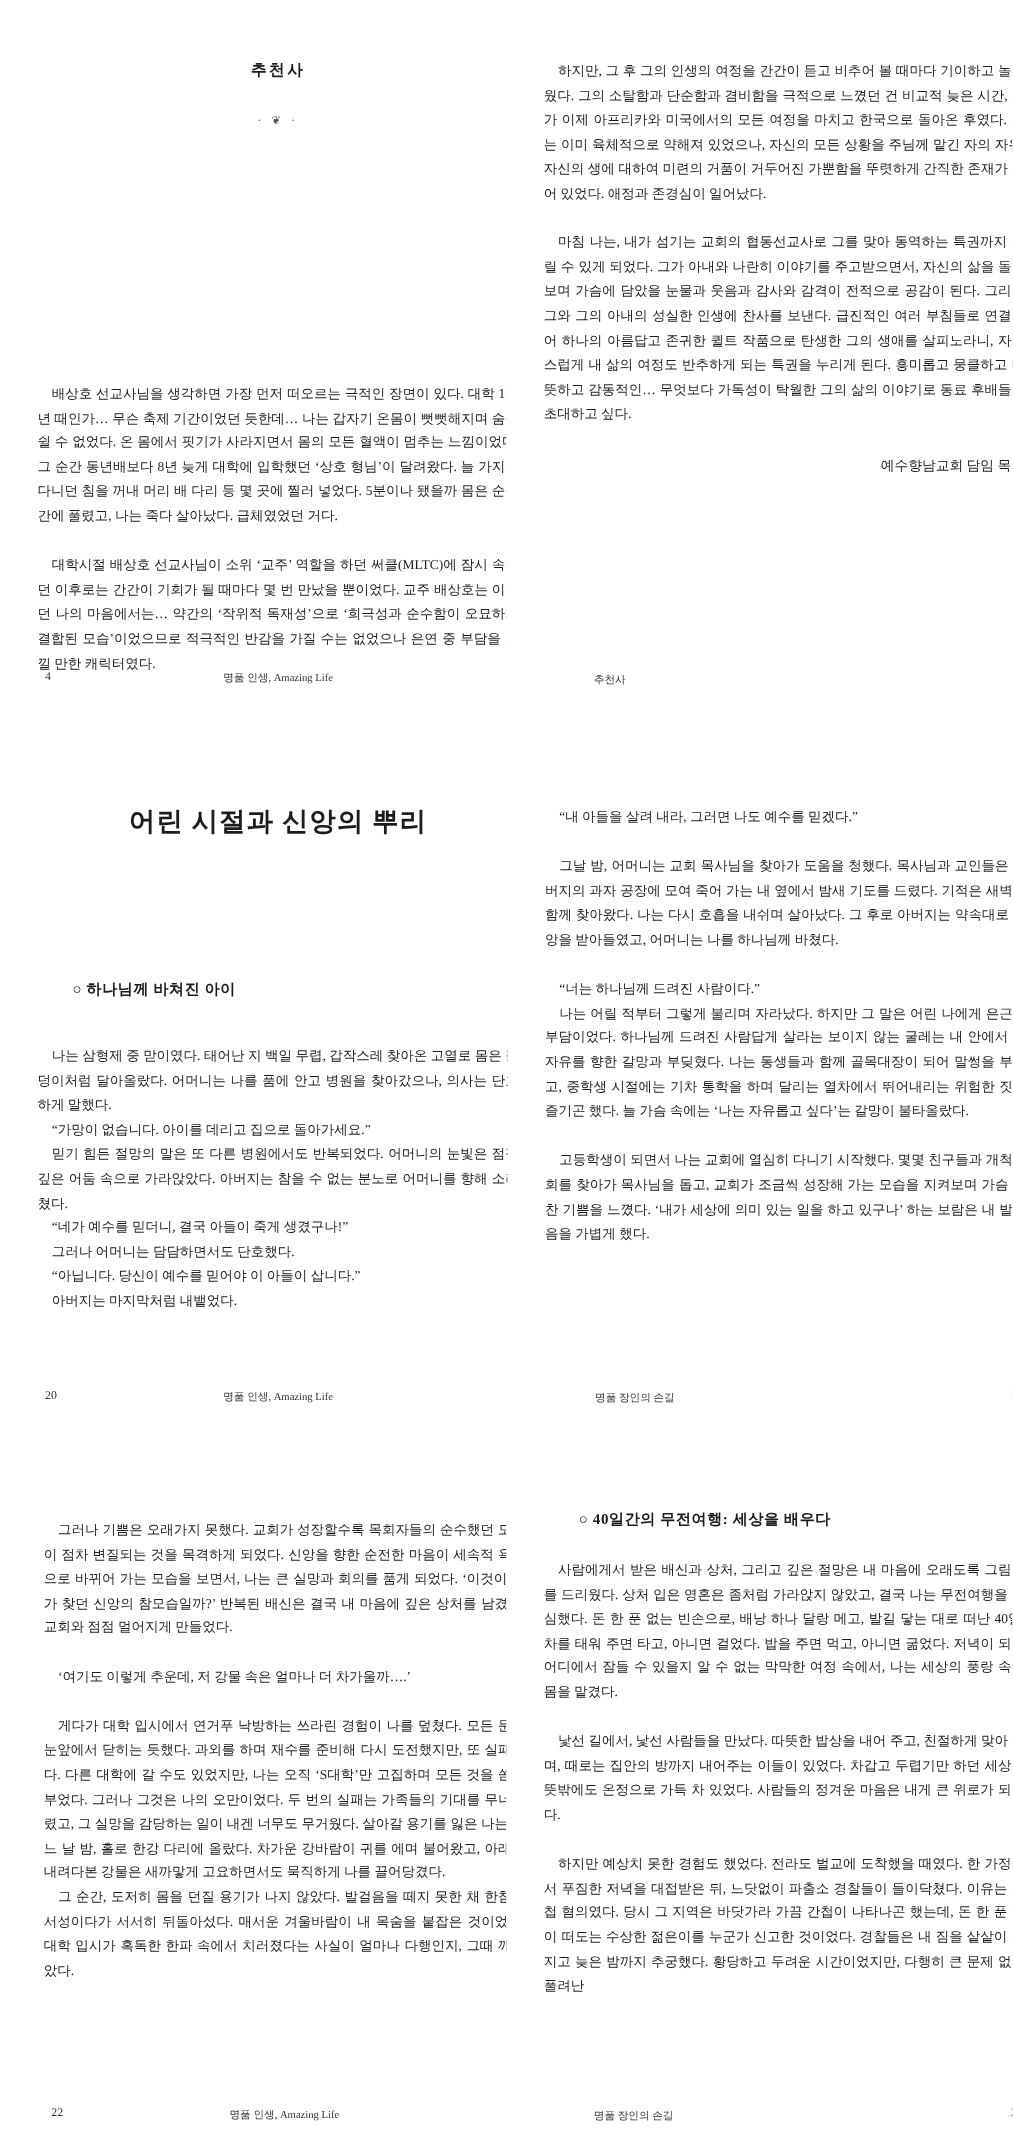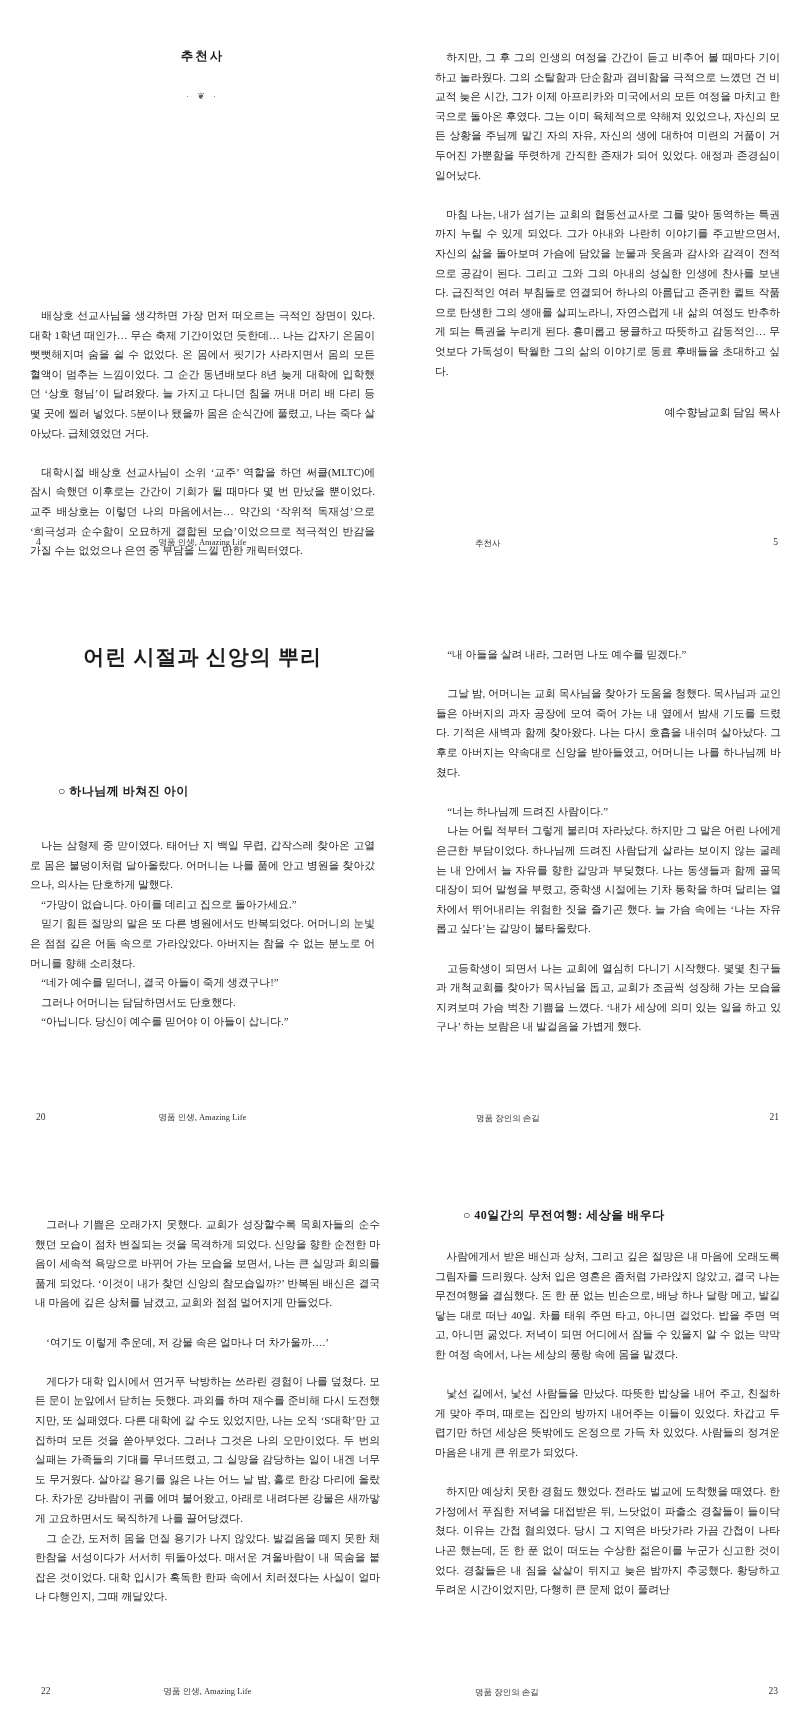--- a/index.html
+++ b/index.html
@@ -8,20 +8,21 @@
     width:810px;height:1724px;
     background:#ffffff;
     font-family:"Liberation Serif","DejaVu Serif",serif;
     color:#1c1c1c;
     overflow:hidden;
   }
   .page{
     position:absolute;
     width:405px;height:575px;
     background:#ffffff;
+    padding-left:40px;
   }
   .p4{left:0;top:0;}
   .p5{left:405px;top:0;}
   .p20{left:0;top:575px;}
   .p21{left:406px;top:575px;}
   .p22{left:5px;top:1149px;}
   .p23{left:405px;top:1149px;}
 
   .content{
     position:absolute;left:30px;right:30px;top:0;
@@ -122,20 +123,21 @@
     <div class="content">
       <h1 class="chapter-title">어린 시절과 신앙의 뿌리</h1>
       <h3 class="section-heading">○ 하나님께 바쳐진 아이</h3>
       <div class="body-block">
         <p>나는 삼형제 중 맏이였다. 태어난 지 백일 무렵, 갑작스레 찾아온 고열로 몸은 불덩이처럼 달아올랐다. 어머니는 나를 품에 안고 병원을 찾아갔으나, 의사는 단호하게 말했다.</p>
         <p>“가망이 없습니다. 아이를 데리고 집으로 돌아가세요.”</p>
         <p>믿기 힘든 절망의 말은 또 다른 병원에서도 반복되었다. 어머니의 눈빛은 점점 깊은 어둠 속으로 가라앉았다. 아버지는 참을 수 없는 분노로 어머니를 향해 소리쳤다.</p>
         <p>“네가 예수를 믿더니, 결국 아들이 죽게 생겼구나!”</p>
         <p>그러나 어머니는 담담하면서도 단호했다.</p>
         <p>“아닙니다. 당신이 예수를 믿어야 이 아들이 삽니다.”</p>
+        <p>아버지는 마지막처럼 내뱉었다.</p>
       </div>
     </div>
     <div class="footer">
       <span class="f-num-left">20</span>
       <span class="f-center">명품 인생, Amazing Life</span>
     </div>
   </div>
 
   <div class="page p21">
     <div class="content">

